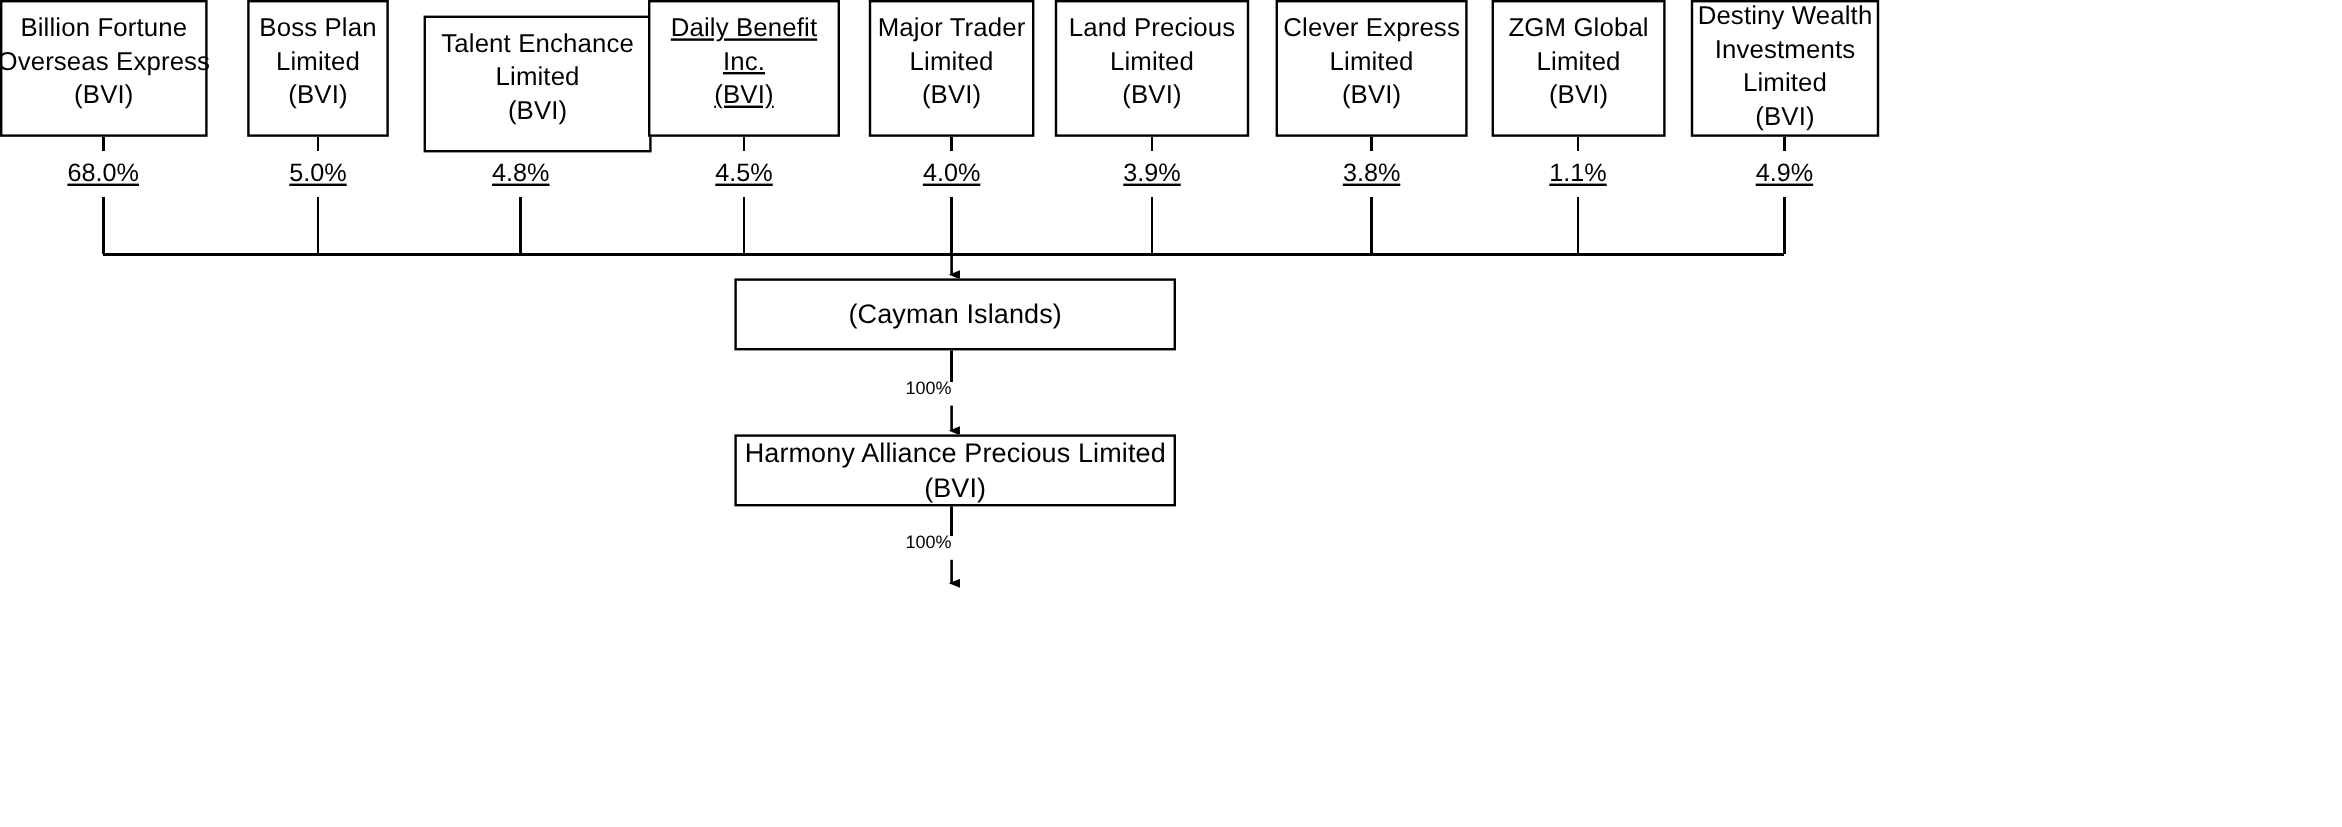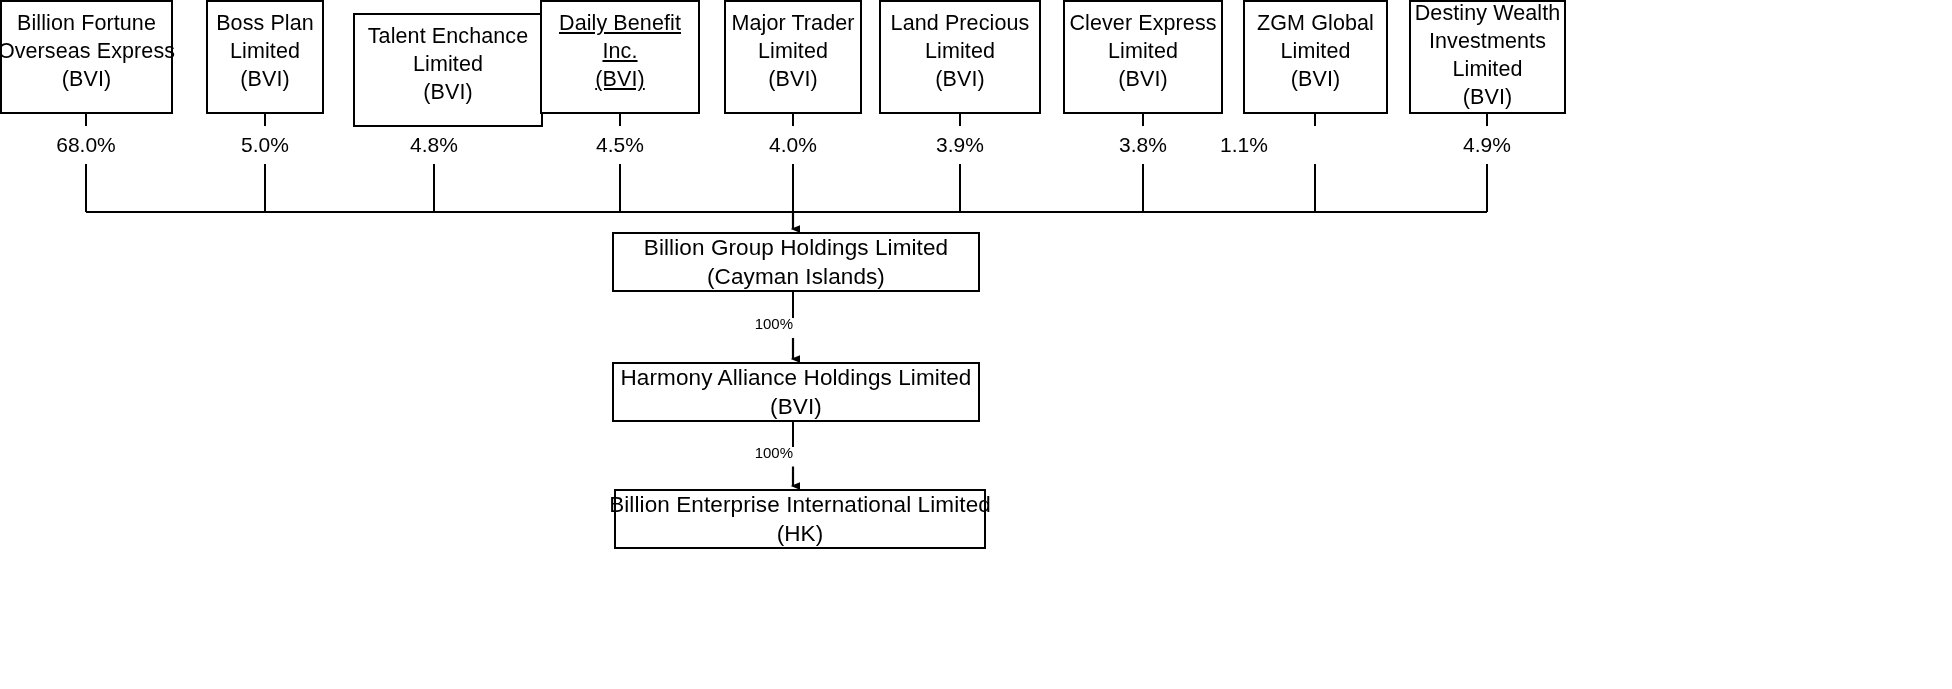--- a/index.html
+++ b/index.html
@@ -53,20 +53,21 @@
   .mid-node {
     font-size: 22.5px;
     padding: 4px 8px;
   }
   .pct-label {
     position: absolute;
     font-size: 21px;
     text-align: center;
     white-space: nowrap;
     line-height: 1;
+    text-decoration: underline;
   }
   .edge-label {
     position: absolute;
     font-size: 15px;
     text-align: center;
     white-space: nowrap;
     line-height: 1;
   }
 </style>
 </head>
@@ -160,35 +161,30 @@
     </div>
 
   <div id="pct-labels">
       <div class="pct-label" style="left: 26px; top: 134px; width: 120px;">68.0%</div>
       <div class="pct-label" style="left: 205px; top: 134px; width: 120px;">5.0%</div>
       <div class="pct-label" style="left: 374px; top: 134px; width: 120px;">4.8%</div>
       <div class="pct-label" style="left: 560px; top: 134px; width: 120px;">4.5%</div>
       <div class="pct-label" style="left: 733px; top: 134px; width: 120px;">4.0%</div>
       <div class="pct-label" style="left: 900px; top: 134px; width: 120px;">3.9%</div>
       <div class="pct-label" style="left: 1083px; top: 134px; width: 120px;">3.8%</div>
-      <div class="pct-label" style="left: 1184px; top: 134px; width: 120px;">1.1%</div>
+      <div class="pct-label" style="left: 1255px; top: 134px; width: 120px;">1.1%</div>
       <div class="pct-label" style="left: 1427px; top: 134px; width: 120px;">4.9%</div>
     </div>
 
   <div class="node-box mid-node" id="box-holdings" style="left: 612px; top: 232px; width: 368px; height: 60px;">
-    <span class="line">Billion Group Holdings Limited</span>
     <span class="line">(Cayman Islands)</span>
   </div>
 
   <div class="node-box mid-node" id="box-intermediate" style="left: 612px; top: 362px; width: 368px; height: 60px;">
-    <span class="line">Harmony Alliance Holdings Limited</span>
+    <span class="line">Harmony Alliance Precious Limited</span>
     <span class="line">(BVI)</span>
   </div>
 
-  <div class="node-box mid-node" id="box-operating" style="left: 614px; top: 489px; width: 372px; height: 60px;">
-    <span class="line">Billion Enterprise International Limited</span>
-    <span class="line">(HK)</span>
-  </div>
 
   <div class="edge-label" id="edge-label-1" style="left: 673px; top: 316px; width: 120px; text-align: right; padding-right: 4px;">100%</div>
   <div class="edge-label" id="edge-label-2" style="left: 673px; top: 444.5px; width: 120px; text-align: right; padding-right: 4px;">100%</div>
 
 </div>
 
 </body></html>

